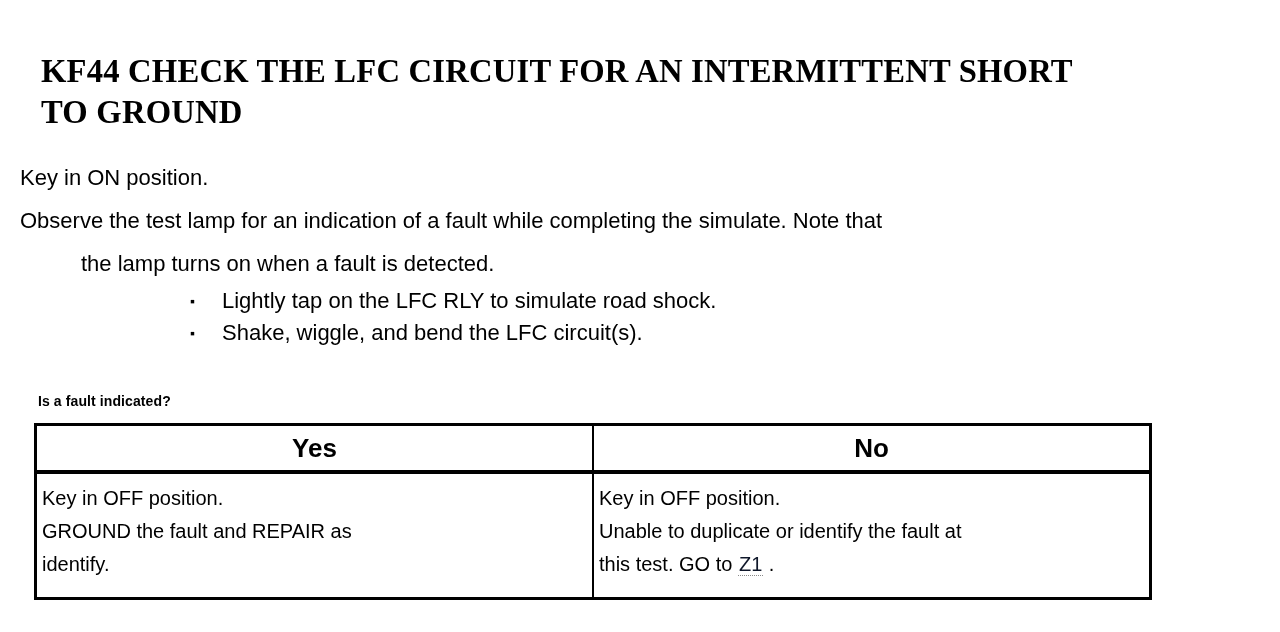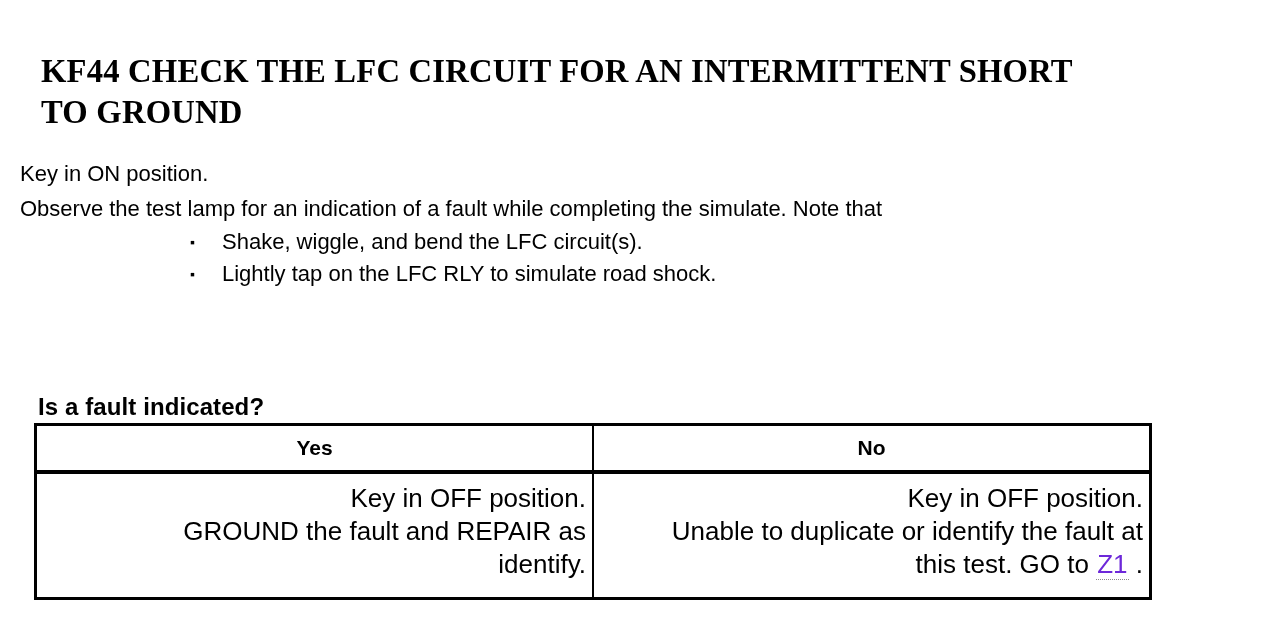--- a/index.html
+++ b/index.html
@@ -35,21 +35,21 @@
   
   .proc-list {
     position: absolute;
     left: 0;
     top: 156px;
     width: 1280px;
   }
   .bullet-row {
     position: relative;
     font-size: 22px;
-    line-height: 35px;
+    line-height: 43px;
     padding-right: 40px;
     text-indent: -14px;
     margin-left: 34px;
   }
   .bullet-row .wrap-indent {
     display: block;
     padding-left: 47px;
     text-indent: 0;
   }
   .bullet-mark {
@@ -72,21 +72,21 @@
     margin-left: -16px;
     font-size: 14px;
     vertical-align: 2px;
   }
 
   
   .question {
     position: absolute;
     left: 38px;
     top: 393px;
-    font-size: 24px;
+    font-size: 14px;
     font-weight: bold;
     letter-spacing: 0.1px;
   }
 
   
   .decision-table {
     position: absolute;
     left: 34px;
     top: 423px;
     width: 1118px;
@@ -95,67 +95,67 @@
     border: 3px solid #000;
   }
   .decision-table th,
   .decision-table td {
     border: 2px solid #000;
     vertical-align: top;
     padding: 0;
   }
   .decision-table thead th {
     text-align: center;
-    font-size: 21px;
+    font-size: 26px;
     font-weight: bold;
     height: 44px;
     line-height: 44px;
     border-bottom: 4px solid #000;
     padding: 0;
   }
   .decision-table tbody td {
     padding: 8px 6px 10px 5px;
-    font-size: 26px;
+    font-size: 20px;
     line-height: 33px;
     font-weight: normal;
     height: 105px;
-    text-align: right;
   }
   .cell-line { display: block; white-space: nowrap; }
 
   
   .xref {
-    color: #6d28d9;
+    color: #0f172a;
     border-bottom: 1px dotted #8a8a8a;
     padding: 0 1px;
     font-weight: normal;
   }
 </style>
 </head>
 <body>
 
 <h1 class="doc-title">KF44 CHECK THE LFC CIRCUIT FOR AN INTERMITTENT SHORT TO GROUND</h1>
 
 <div class="proc-list">
 
   <div class="bullet-row">
     <span class="bullet-mark">•</span><span>Key in ON position.</span>
   </div>
 
 
   <div class="bullet-row">
     <span class="bullet-mark">•</span><span>Observe the test lamp for an indication of a fault while completing the simulate. Note that</span>
+    <span class="wrap-indent">the lamp turns on when a fault is detected.</span>
+  </div>
+
+  <div class="subbullet-row">
+    <span class="subbullet-mark">▪</span><span>Lightly tap on the LFC RLY to simulate road shock.</span>
   </div>
 
   <div class="subbullet-row">
     <span class="subbullet-mark">▪</span><span>Shake, wiggle, and bend the LFC circuit(s).</span>
-  </div>
-
-  <div class="subbullet-row">
-    <span class="subbullet-mark">▪</span><span>Lightly tap on the LFC RLY to simulate road shock.</span>
   </div>
 
 </div>
 
 <div class="question">Is a fault indicated?</div>
 
 <table class="decision-table">
   <thead>
     <tr>
       <th>Yes</th>

